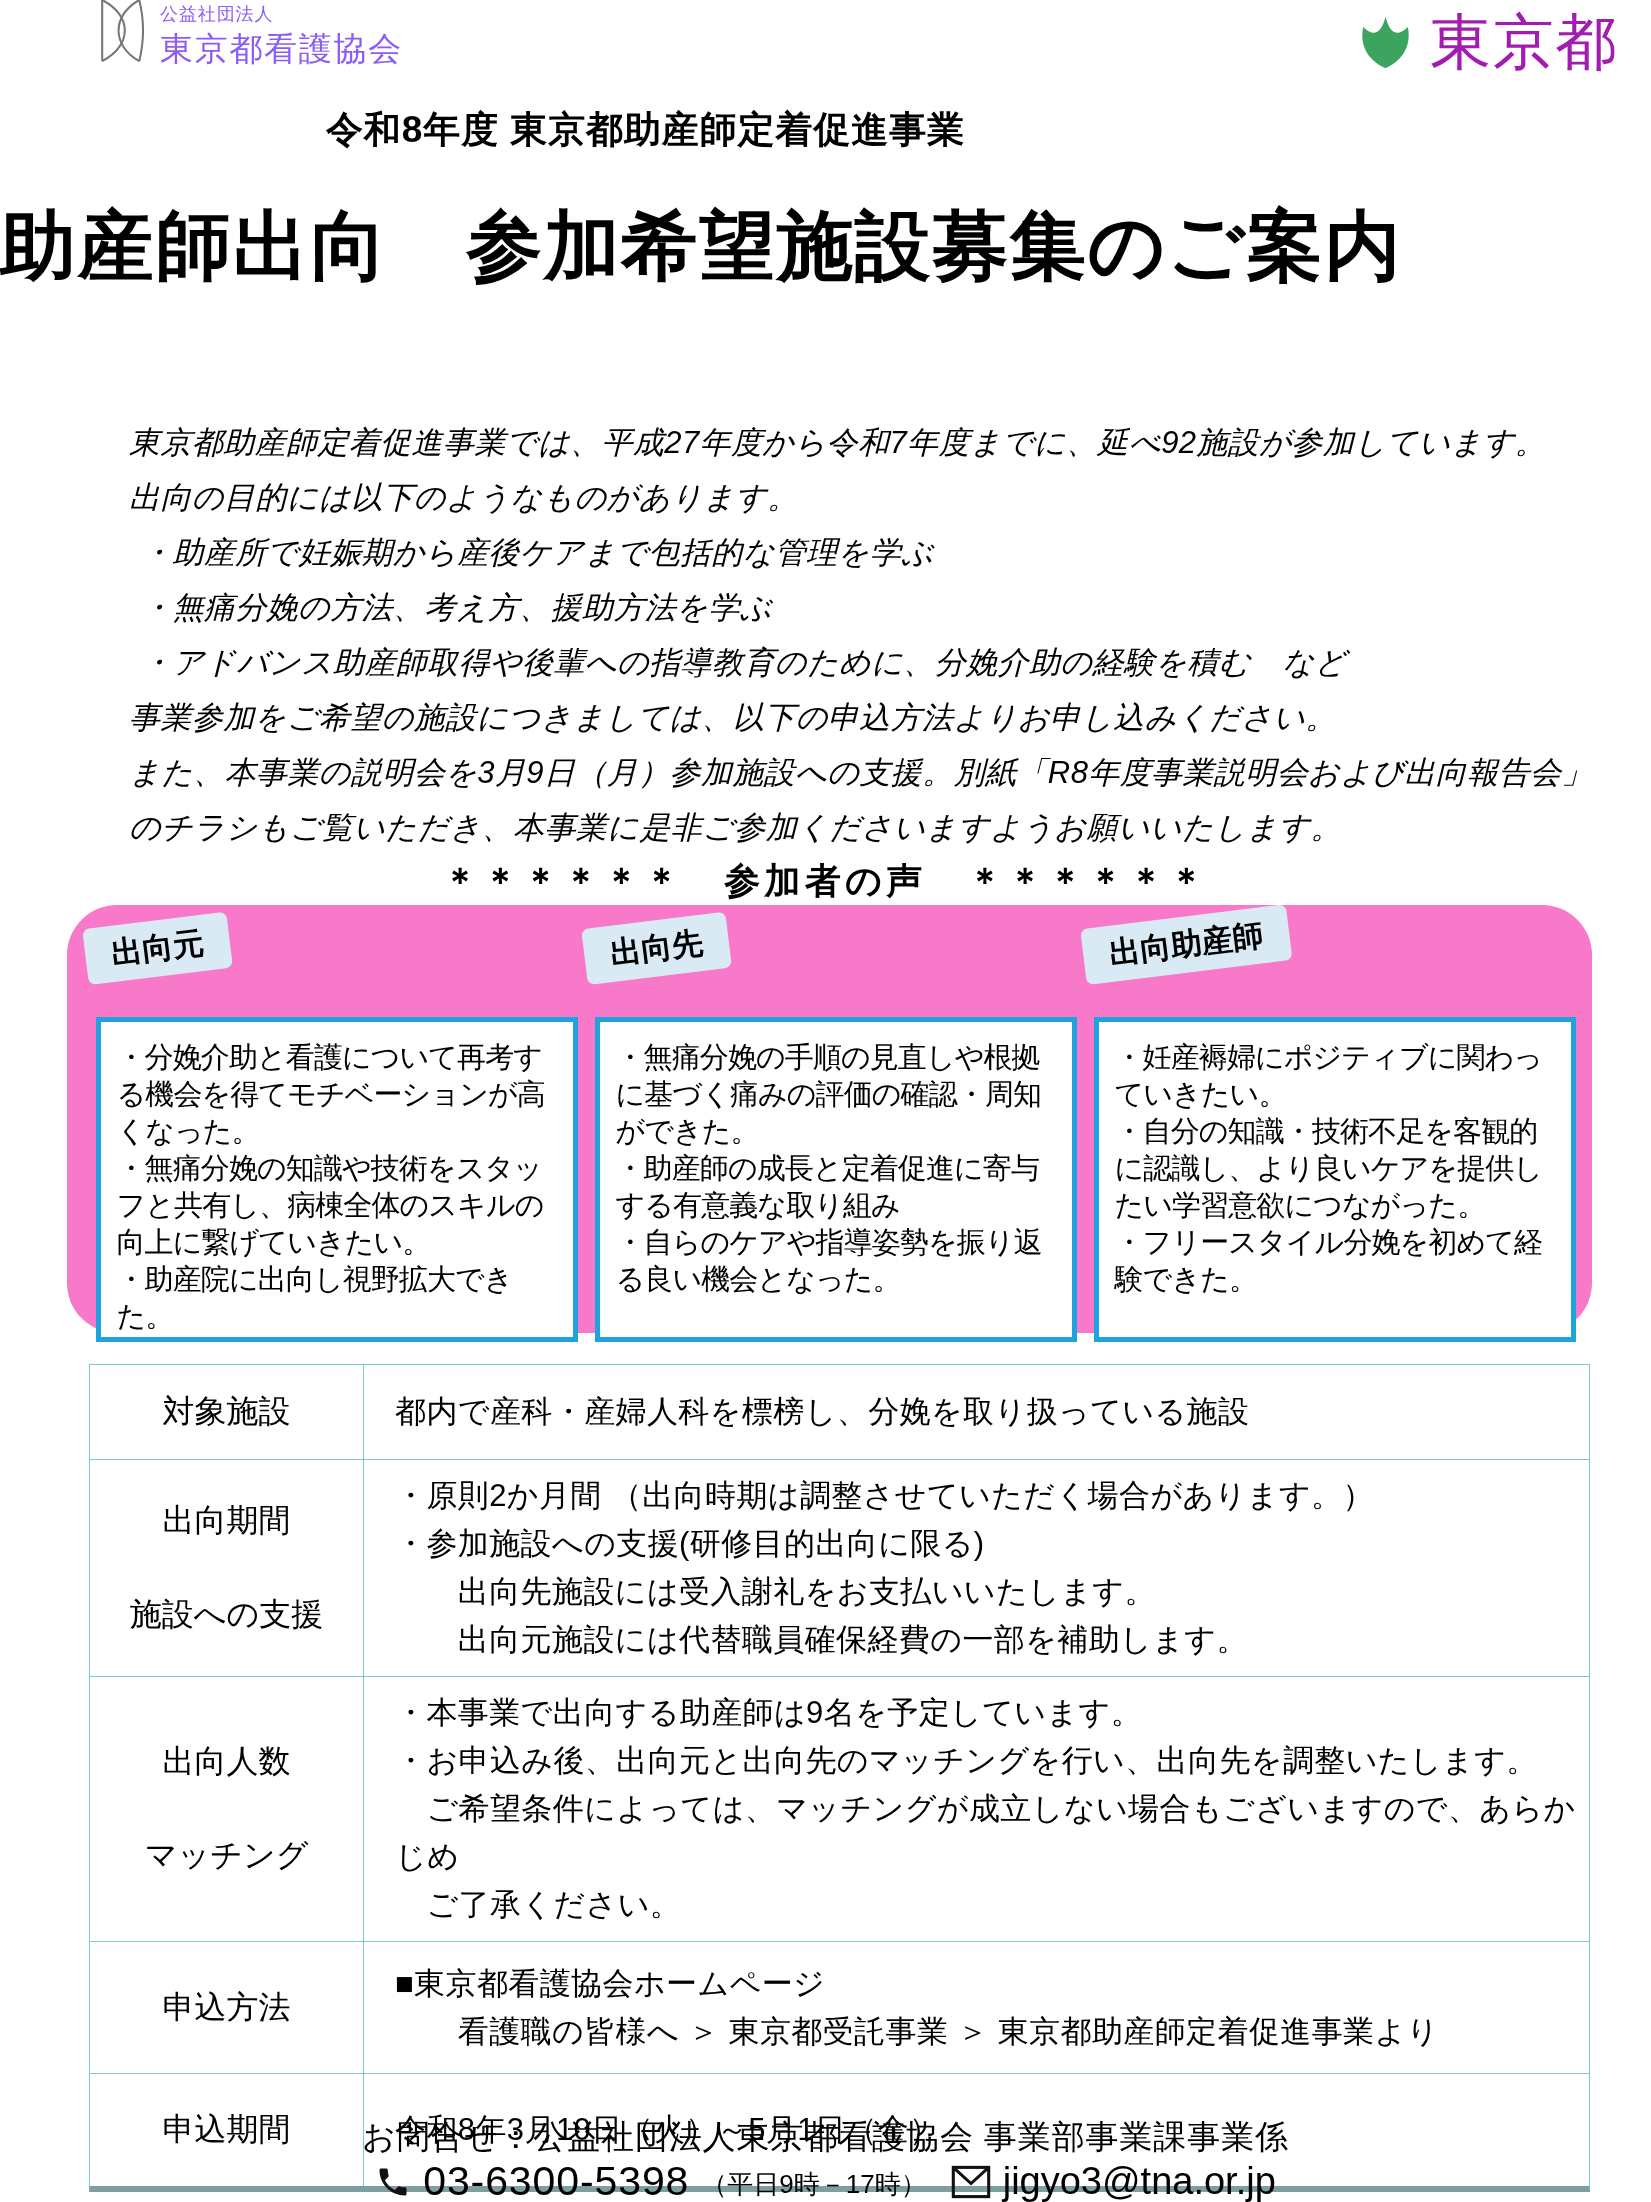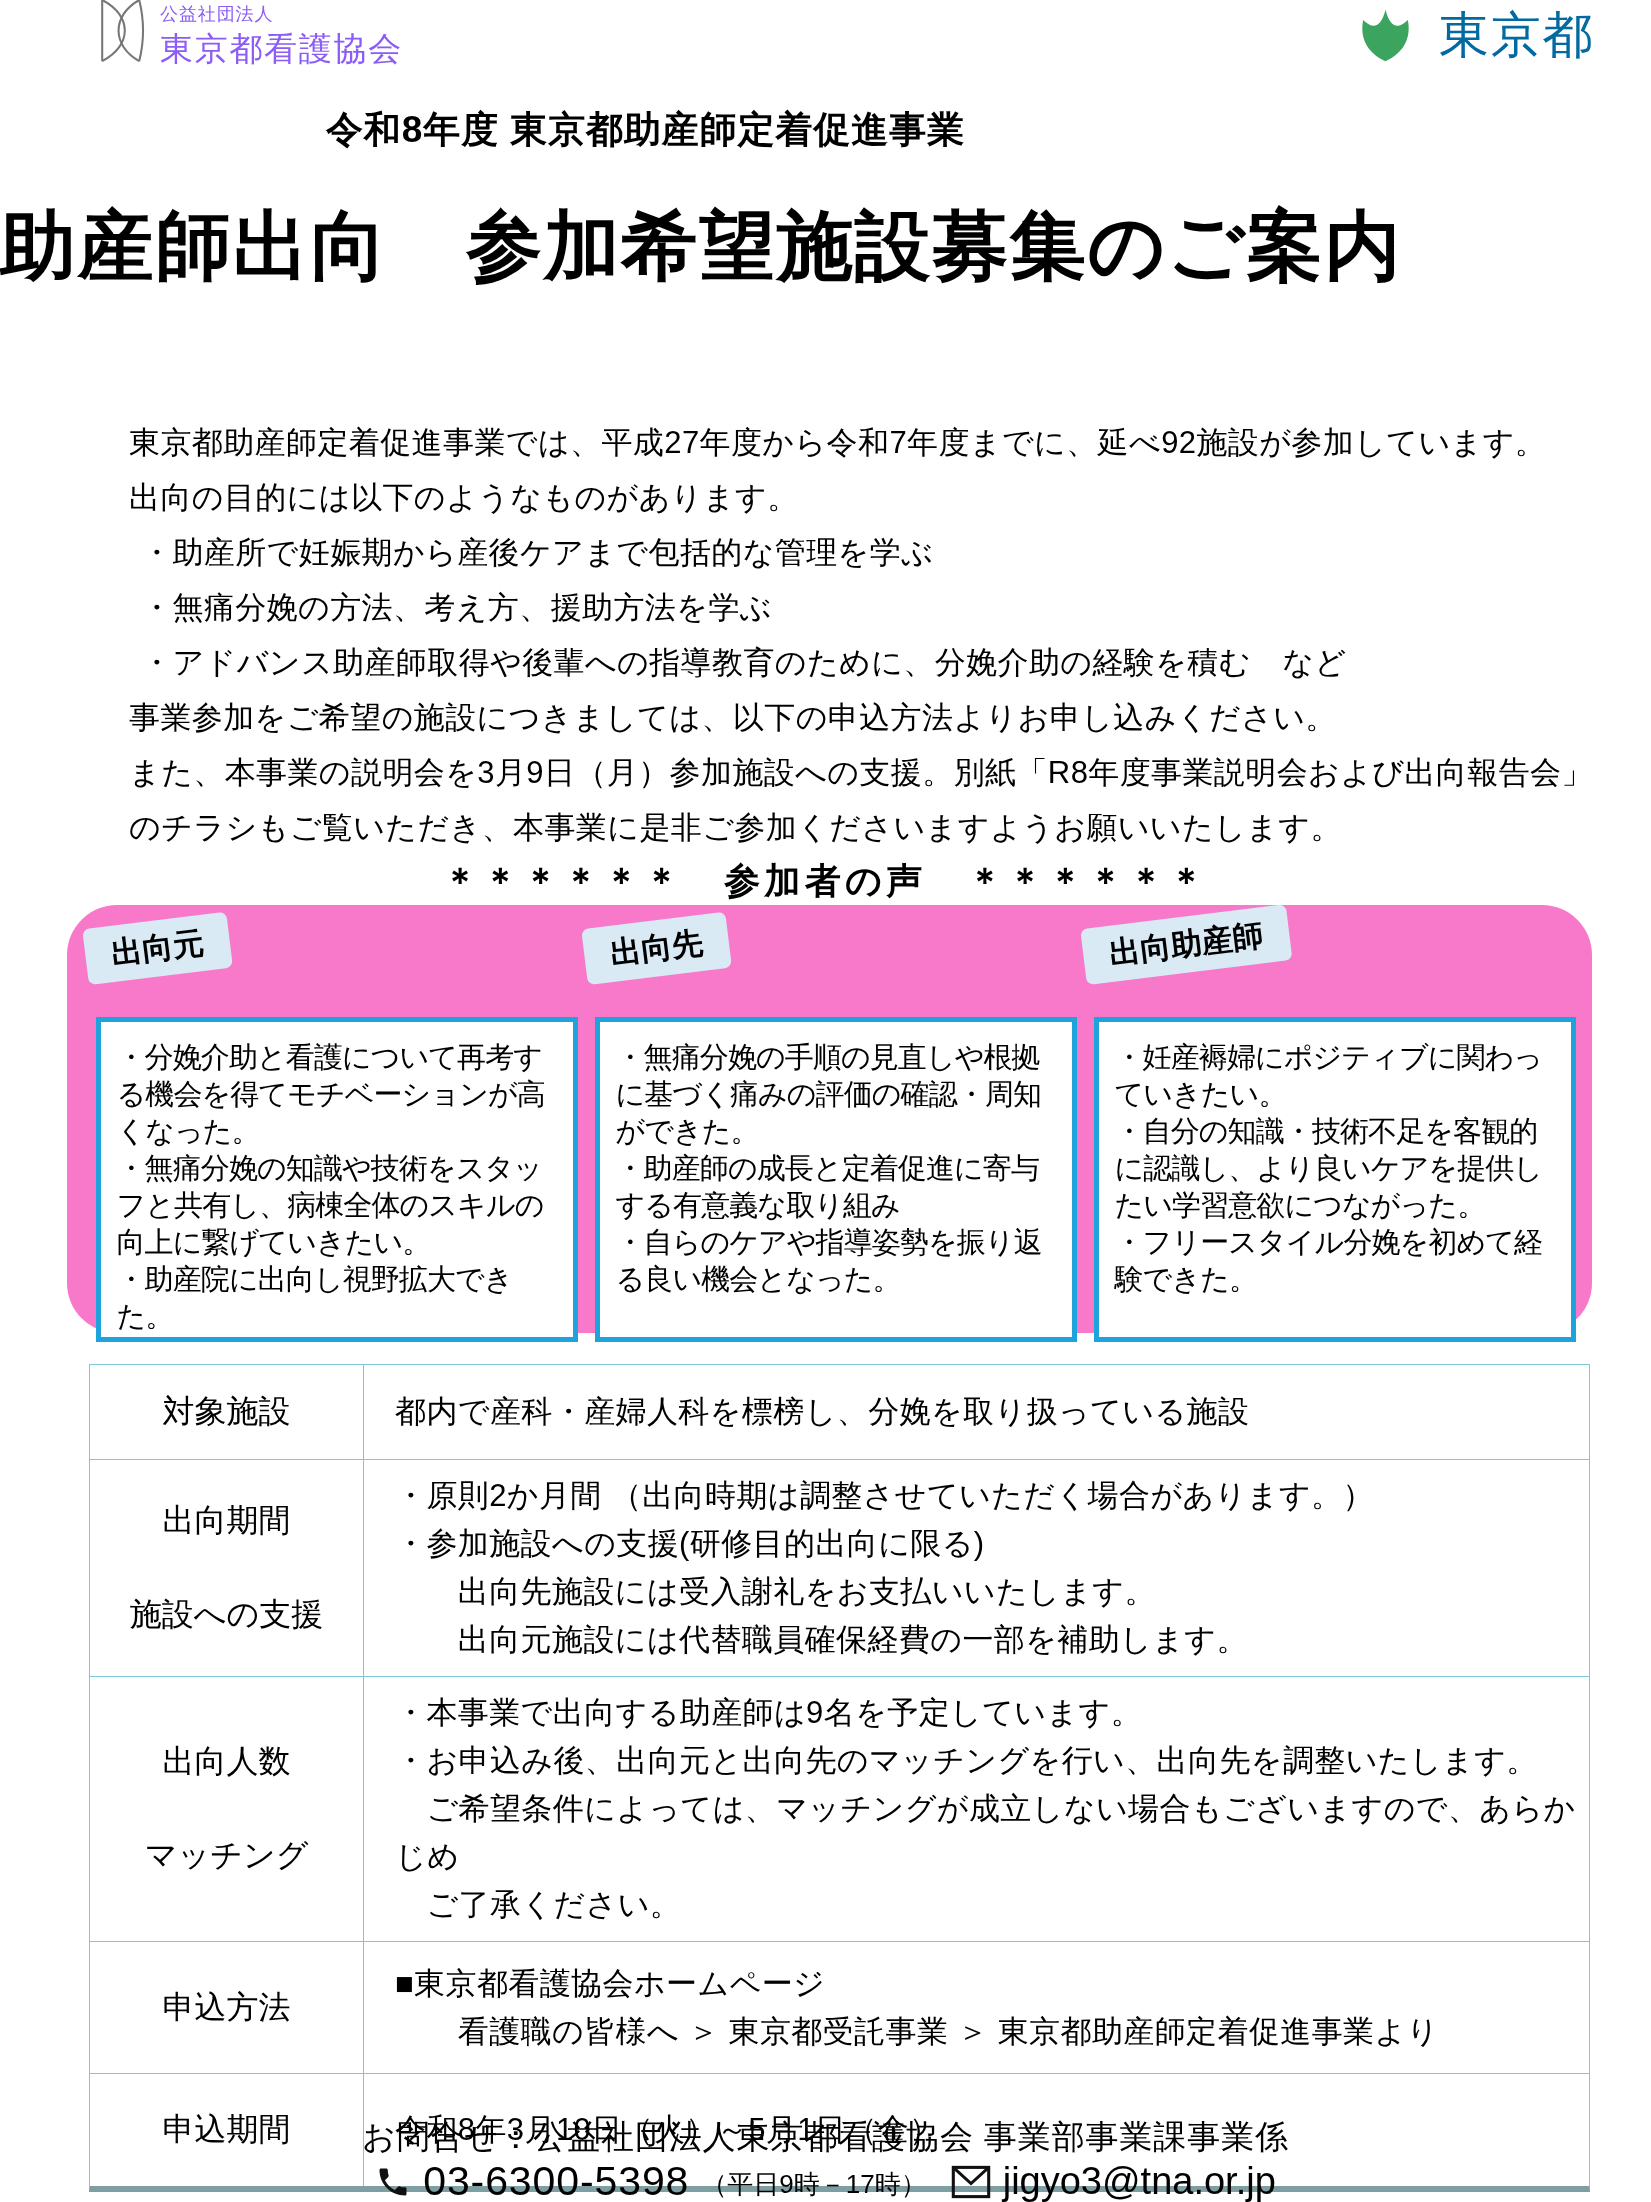--- a/index.html
+++ b/index.html
@@ -13,37 +13,37 @@
 
   
   .org-logo { position: absolute; left: 96px; top: 0; display: flex; align-items: flex-start; }
   .org-mark { width: 52px; height: 62px; }
   .org-text { margin-left: 12px; color: #8b5cf6; }
   .org-small { font-size: 18px; letter-spacing: 0.9px; margin-top: 1.7px; }
   .org-big { font-size: 33px; letter-spacing: 1.7px; margin-top: 1.7px; text-align: center; }
 
   .tokyo-logo { position: absolute; left: 1358px; top: 1.7px; display: flex; align-items: center; }
   .tokyo-leaf { width: 55px; height: 55px; }
-  .tokyo-text { font-size: 50px; color: #0369a1; margin-left: 26px; letter-spacing: 1.7px; }
+  .tokyo-text { font-size: 61px; color: #a21caf; margin-left: 17px; letter-spacing: 1.7px; }
 
   
   .subtitle {
     position: absolute; top: 105px; left: 0; width: 1291px;
     text-align: center; font-size: 37px; font-weight: 600; letter-spacing: 0.9px;
     white-space: nowrap;
   }
   .main-title {
     position: absolute; top: 196px; left: 0; width: 1394px;
     text-align: center; font-size: 76px; font-weight: 900; letter-spacing: 1.7px;
     white-space: nowrap;
   }
 
   
   .intro { position: absolute; top: 415px; left: 129px; width: 1463px; font-size: 31px; }
-  .intro .line { line-height: 55px; white-space: nowrap; letter-spacing: 0.4px; }
+  .intro .line { line-height: 55px; white-space: nowrap; letter-spacing: 0.4px; font-style: italic; }
   .intro .indent { padding-left: 12px; }
 
   
   .voices-heading {
     position: absolute; top: 857px; left: 0; width: 1651px;
     text-align: center; font-size: 36px; font-weight: 700; letter-spacing: 4.3px;
     white-space: nowrap;
   }
   .voices-panel {
     position: absolute; left: 67px; top: 905px; width: 1525px; height: 428px;

